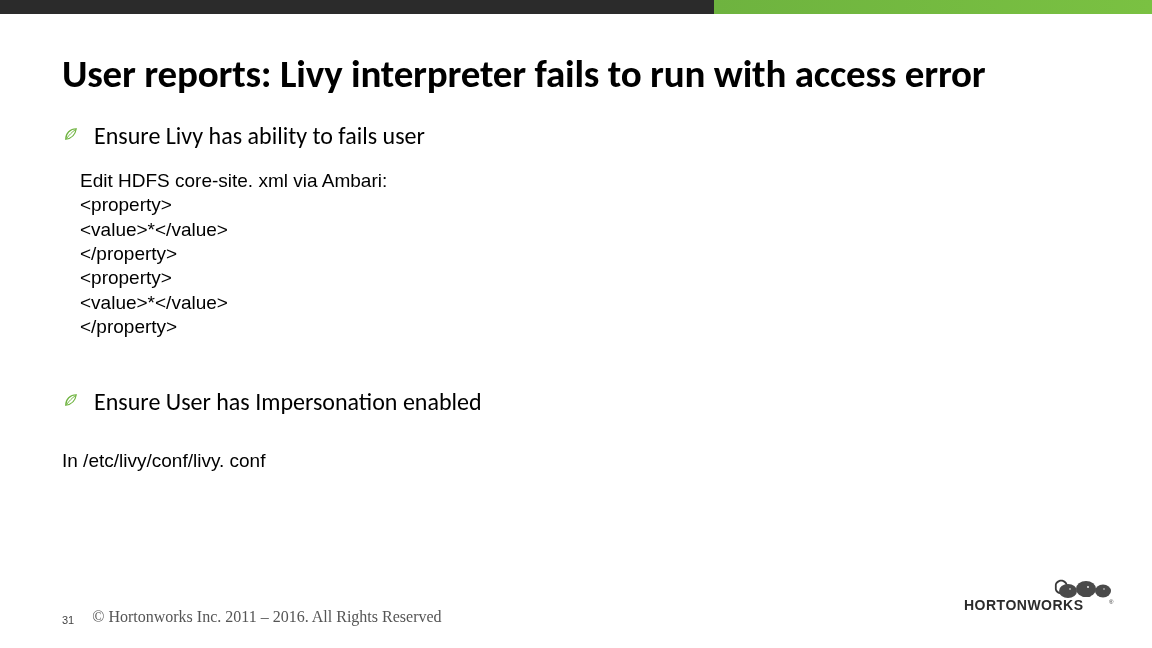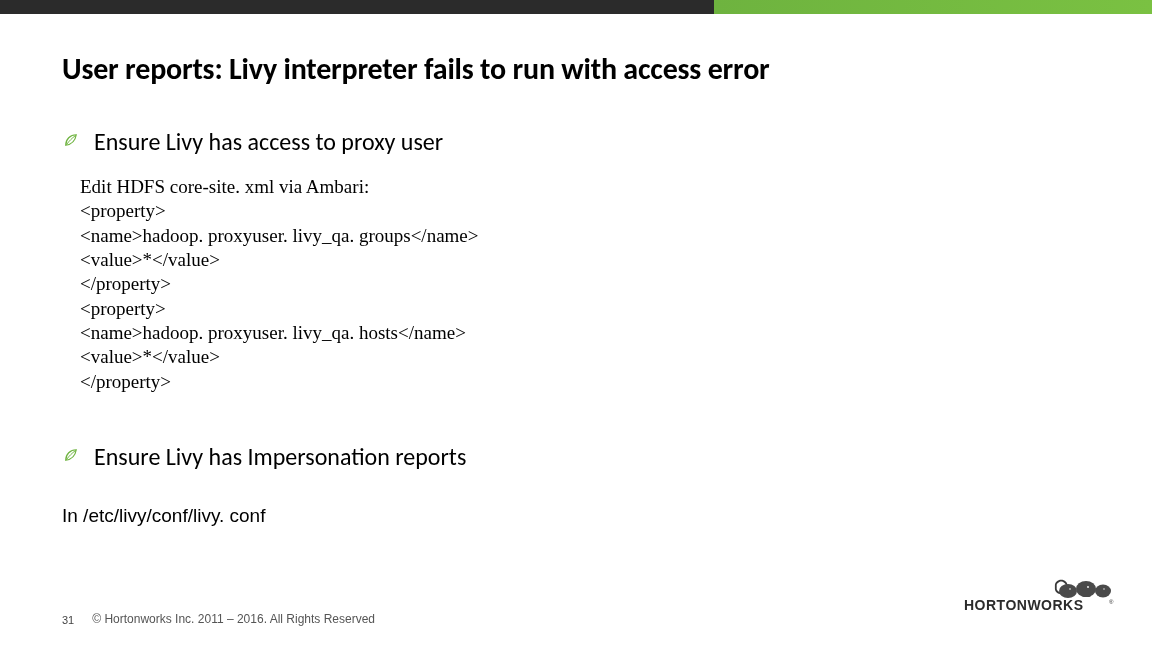--- a/index.html
+++ b/index.html
@@ -1,71 +1,69 @@
 <!DOCTYPE html>
 <html><head>
 <meta charset="utf-8">
 <style>
   * { margin: 0; padding: 0; box-sizing: border-box; }
   html, body { width: 1152px; height: 648px; font-family: Calibri, "Segoe UI", Arial, sans-serif; background: #fff; color: #000; }
   .slide { position: relative; width: 1152px; height: 648px; overflow: hidden; }
   .topbar { position: absolute; top: 0; left: 0; right: 0; height: 14px; background: linear-gradient(90deg, #2b2b2b 0%, #2b2b2b 62%, #6eb33f 62%, #7ac142 100%); }
   .content { position: absolute; top: 50px; left: 62px; right: 62px; }
-  .title { font-size: 30px; font-weight: 700; letter-spacing: -0.2px; margin-bottom: 40px; }
+  .title { font-size: 39px; font-weight: 700; letter-spacing: -0.2px; margin-bottom: 24px; }
   .bullet-row { display: flex; align-items: flex-start; margin-bottom: 18px; margin-left: 2px; }
   .bullet-icon { width: 16px; flex: 0 0 16px; margin-top: 5px; margin-right: 14px; color: #6eb33f; }
   .bullet-text { font-size: 24px; font-weight: 400; line-height: 1.25; }
-  .code-block { font-family: Liberation Serif, serif; font-size: 19px; line-height: 1.28; margin-left: 18px; margin-bottom: 48px; font-weight: 400; }
+  .code-block { font-family: Liberation Sans, sans-serif; font-size: 19px; line-height: 1.28; margin-left: 18px; margin-bottom: 48px; font-weight: 400; }
   .code-block .line { white-space: pre; }
   .note-block { font-family: Arial, Helvetica, sans-serif; font-size: 19px; line-height: 1.28; margin-left: 0; margin-top: 32px; font-weight: 400; }
   .footer { position: absolute; bottom: 22px; left: 62px; display: flex; align-items: flex-end; gap: 18px; }
   .page-num { font-size: 11px; color: #444; font-family: Arial, sans-serif; }
-  .copyright { font-size: 12px; color: #555; font-family: Liberation Sans, sans-serif; }
+  .copyright { font-size: 16px; color: #555; font-family: Liberation Serif, serif; }
   .logo { position: absolute; bottom: 34px; right: 38px; width: 150px; height: 36px; }
 </style>
 </head>
 <body>
 
 <div class="slide">
   <div class="topbar"></div>
 
   <div class="content">
 
     <h1 class="title">User reports: Livy interpreter fails to run with access error</h1>
 
     <div class="bullet-row">
       <span class="bullet-icon">
         <svg viewBox="0 0 16 16" width="14" height="14">
           <path d="M2 14 C2 7 7 2 14 2 C13 8 9 13 2 14 Z" fill="none" stroke="#6eb33f" stroke-width="1.4"></path>
           <path d="M3 13 C6 9 9 6 13 3" fill="none" stroke="#6eb33f" stroke-width="1.1"></path>
         </svg>
       </span>
-      <span class="bullet-text">Ensure Livy has access to proxy user</span>
+      <span class="bullet-text">Ensure Livy has ability to fails user</span>
     </div>
 
     <div class="code-block">
       <div class="line">Edit HDFS core-site. xml via Ambari:</div>
       <div class="line">&lt;property&gt;</div>
-      <div class="line">&lt;name&gt;hadoop. proxyuser. livy_qa. groups&lt;/name&gt;</div>
       <div class="line">&lt;value&gt;*&lt;/value&gt;</div>
       <div class="line">&lt;/property&gt;</div>
       <div class="line">&lt;property&gt;</div>
-      <div class="line">&lt;name&gt;hadoop. proxyuser. livy_qa. hosts&lt;/name&gt;</div>
       <div class="line">&lt;value&gt;*&lt;/value&gt;</div>
       <div class="line">&lt;/property&gt;</div>
     </div>
 
     <div class="bullet-row">
       <span class="bullet-icon">
         <svg viewBox="0 0 16 16" width="14" height="14">
           <path d="M2 14 C2 7 7 2 14 2 C13 8 9 13 2 14 Z" fill="none" stroke="#6eb33f" stroke-width="1.4"></path>
           <path d="M3 13 C6 9 9 6 13 3" fill="none" stroke="#6eb33f" stroke-width="1.1"></path>
         </svg>
       </span>
-      <span class="bullet-text">Ensure Livy has Impersonation reports</span>
+      <span class="bullet-text">Ensure User has Impersonation enabled</span>
     </div>
 
     <div class="note-block">
       <div class="line">In /etc/livy/conf/livy. conf</div>
     </div>
 
   </div>
 
   <div class="footer">
     <span class="page-num">31</span>

